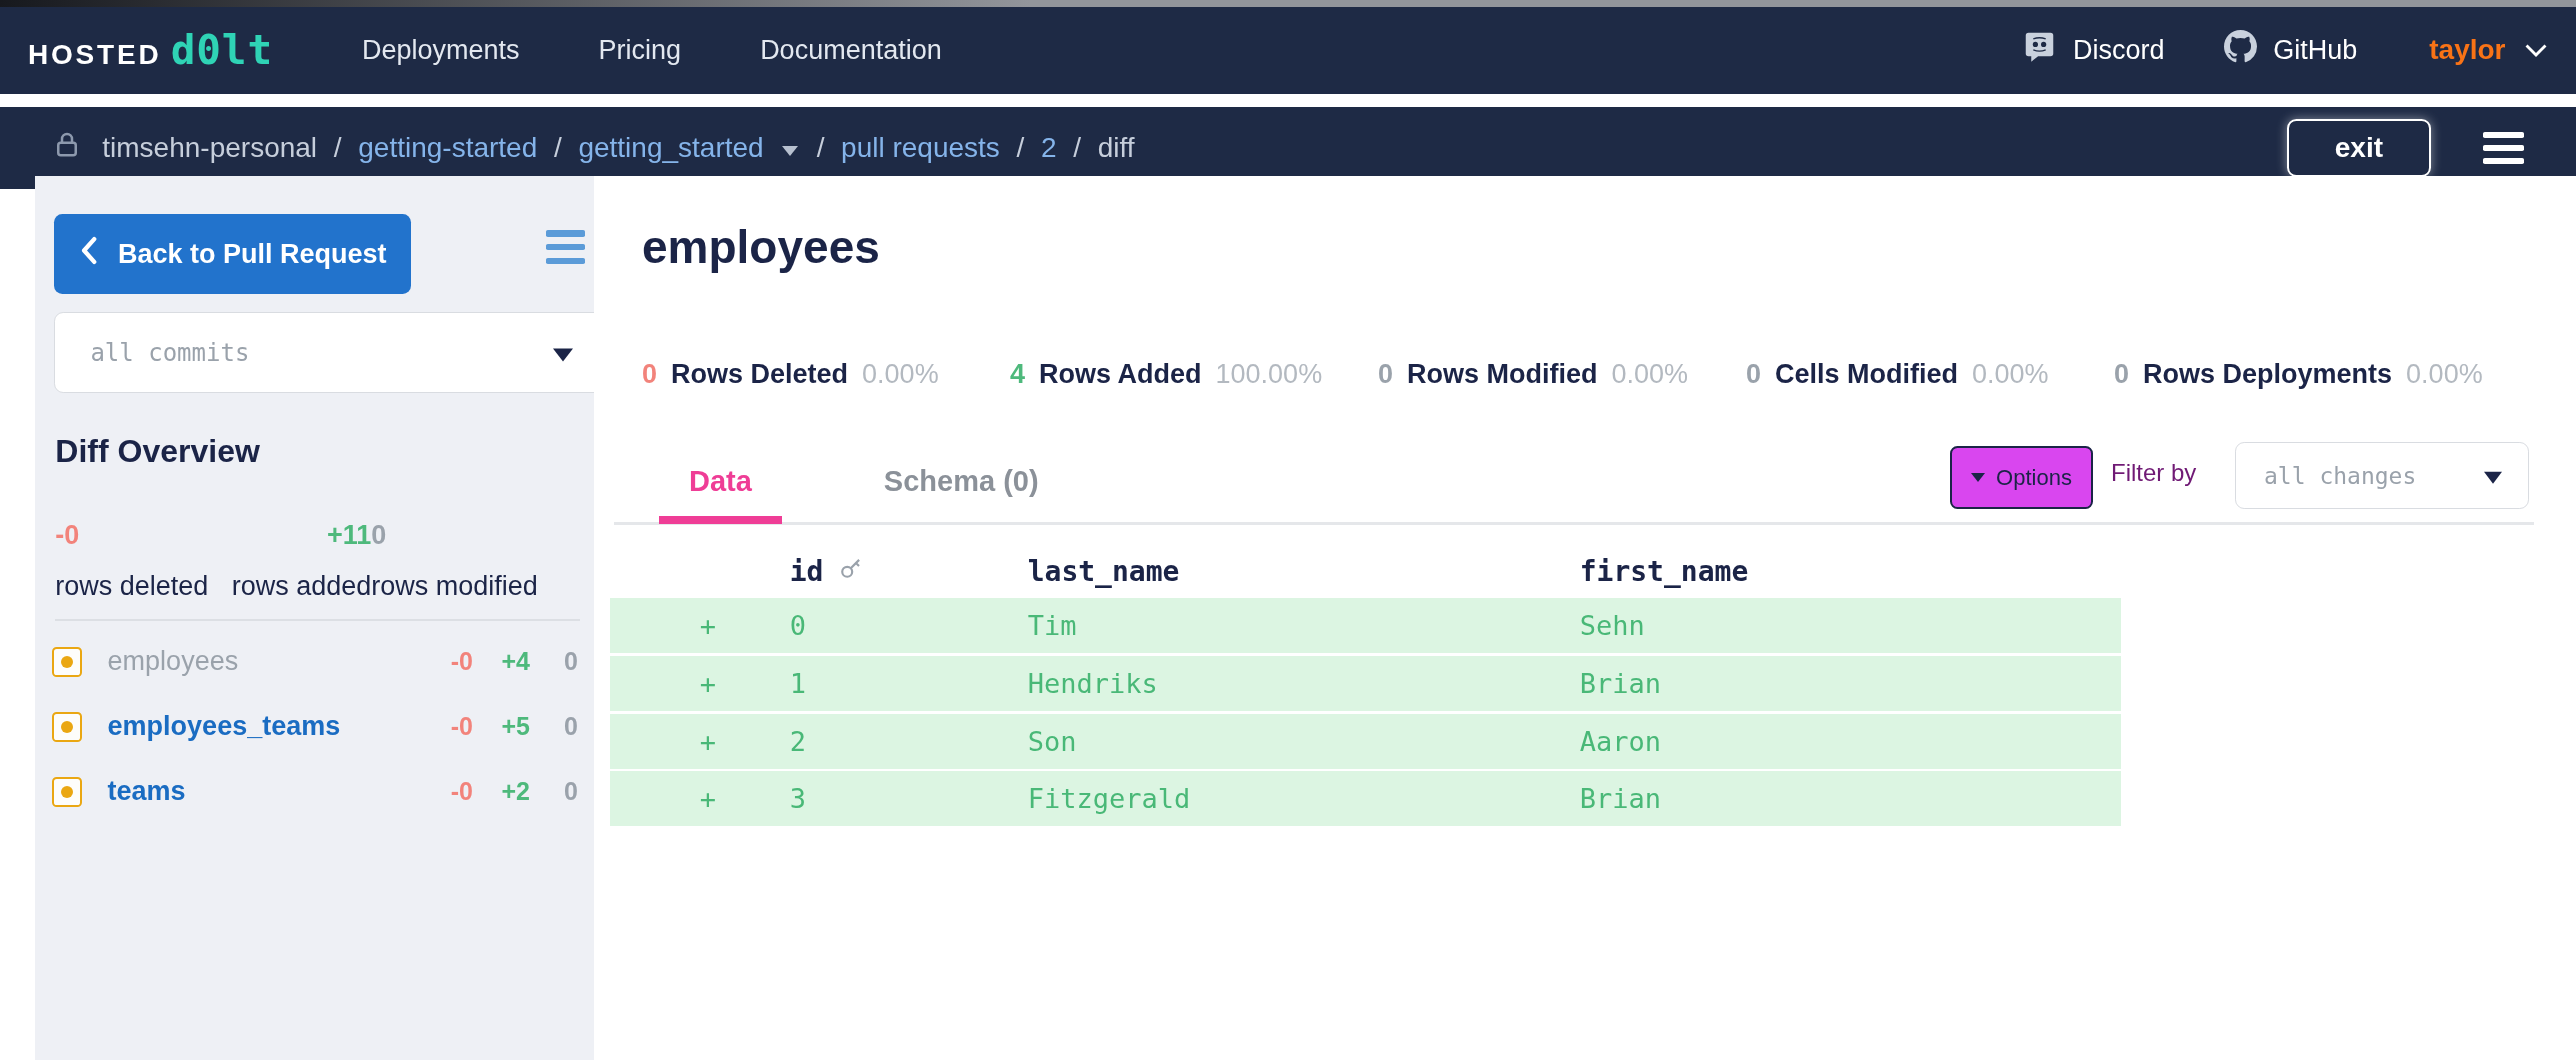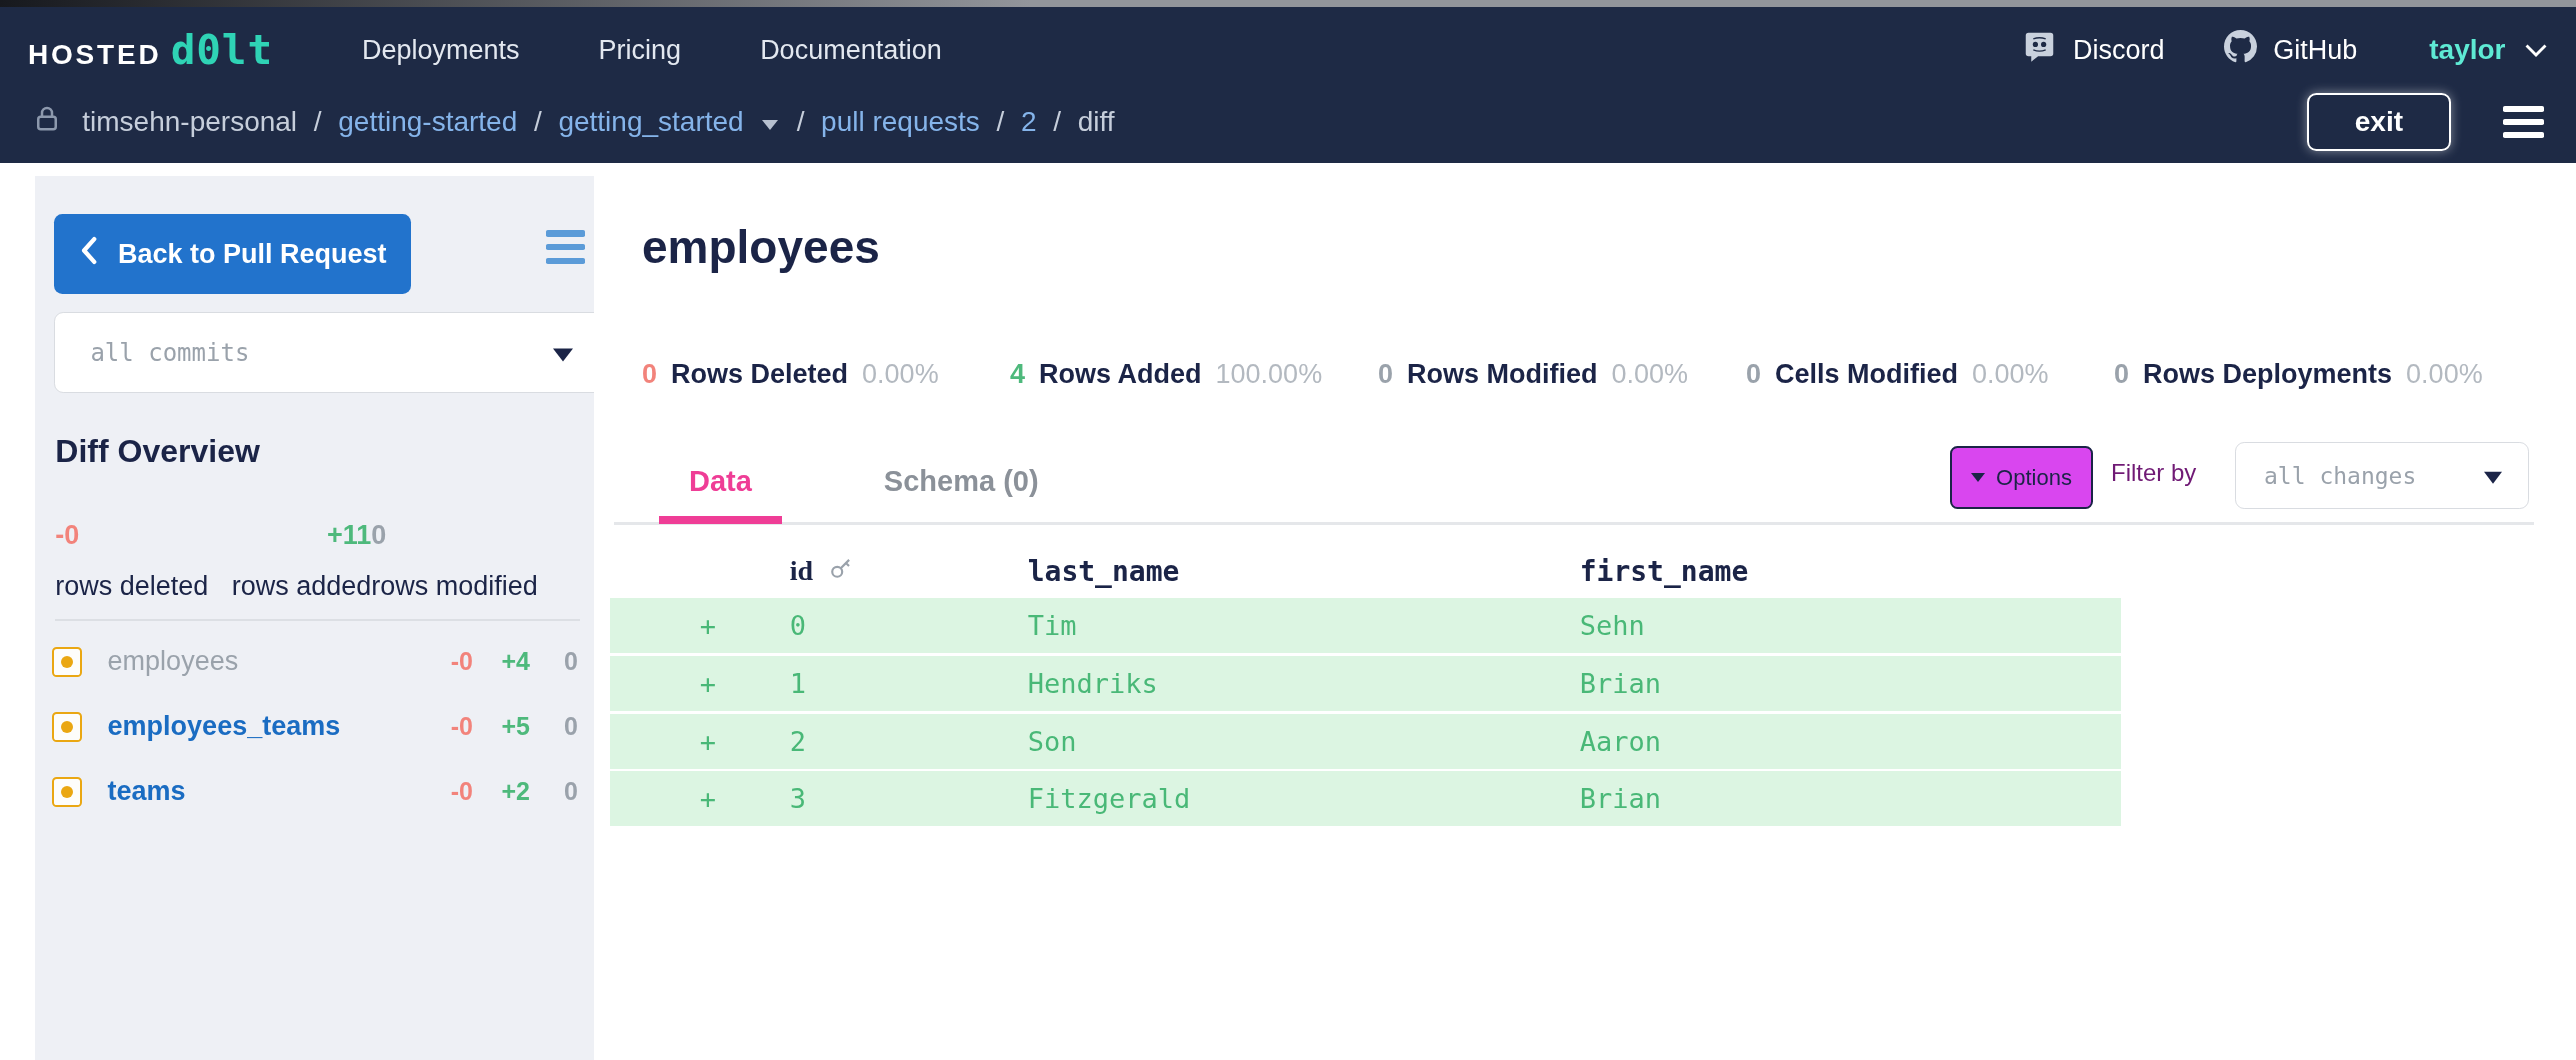--- a/index.html
+++ b/index.html
@@ -15,25 +15,25 @@
   .topnav{position:absolute;top:6.5px;left:0;width:100%;height:87px;background:#1e2a45;
     display:flex;align-items:center;padding:0 28px;box-sizing:border-box;}
   .logo{display:flex;align-items:baseline;cursor:pointer;}
   .logo-hosted{color:#ffffff;font-weight:800;font-size:28px;letter-spacing:2.8px;}
   .logo-dolt{font-family:"DejaVu Sans Mono",monospace;font-weight:700;font-size:41px;
     color:#2fd3b5;margin-left:9.2px;letter-spacing:0.9px;}
   .nav-links{display:flex;gap:79px;margin-left:89px;}
   .nav-link{color:#e3e8f0;font-size:27px;cursor:pointer;}
   .topnav-right{margin-left:auto;display:flex;align-items:center;gap:59px;}
   .top-ext{display:flex;align-items:center;gap:16.6px;color:#ffffff;font-size:27px;cursor:pointer;}
-  .user-menu{display:flex;align-items:center;gap:18.5px;color:#5eead4;
+  .user-menu{display:flex;align-items:center;gap:18.5px;color:#f97316;
     font-size:28px;font-weight:600;cursor:pointer;margin-left:13px;}
   
-  .crumb-bar{position:absolute;top:81px;left:0;width:100%;height:82px;background:#1e2a45;
-    display:flex;align-items:center;padding:0 32px;box-sizing:border-box;font-size:28px;}
+  .crumb-bar{position:absolute;top:107px;left:0;width:100%;height:82px;background:#1e2a45;
+    display:flex;align-items:center;padding:0 52px;box-sizing:border-box;font-size:28px;}
   .crumb{display:flex;align-items:center;gap:13px;margin-left:20.3px;}
   .crumb-plain{color:#c6cedb;}
   .crumb-link{color:#85b4ea;cursor:pointer;}
   .crumb-sep{color:#c6cedb;margin:0 3.7px;}
   .caret-down{width:0;height:0;border-left:8.3px solid transparent;border-right:8.3px solid transparent;
     border-top:10.2px solid #b7c0cf;margin:5.5px 1.8px 0 5.5px;}
   .exit-btn{margin-left:auto;background:transparent;border:2.8px solid #ffffff;border-radius:9.2px;
     color:#ffffff;font-size:28px;font-weight:700;padding:11px 46px;cursor:pointer;
     font-family:"Liberation Sans",sans-serif;box-shadow:0 0 11px rgba(255,255,255,.45);}
   .hamburger{display:flex;flex-direction:column;gap:7.4px;margin-left:52px;cursor:pointer;}
@@ -105,21 +105,21 @@
   .filter-select{position:absolute;left:1641px;top:266px;width:294px;height:67px;background:#ffffff;
     border:1.8px solid #d9dce1;border-radius:9.2px;display:flex;align-items:center;padding-left:28px;
     box-sizing:border-box;cursor:pointer;
     font-family:"DejaVu Sans Mono",monospace;font-size:23px;color:#9aa2ab;}
   .filter-select .select-caret{right:26px;border-left-width:9.2px;border-right-width:9.2px;border-top-width:12px;}
   
   .dtable{position:absolute;left:15.7px;top:368px;width:1511px;}
   .dhead,.drow{display:grid;grid-template-columns:180px 238px 552px 1fr;align-items:center;
     font-family:"DejaVu Sans Mono",monospace;}
   .dhead{height:54px;font-size:28px;font-weight:700;color:#1b2447;}
-  .dhead .col-id{display:flex;align-items:center;gap:15px;font-family:Liberation Serif, serif;}
+  .dhead .col-id{display:flex;align-items:center;gap:15px;}
   .drow{height:55px;background:#dcf5e2;margin-bottom:2.8px;font-size:27px;color:#49b877;}
   .drow .sign{padding-left:90px;}
 </style>
 </head>
 <body>
 
 <div class="window-edge"></div>
 
 <div class="topnav">
   <div class="logo">

